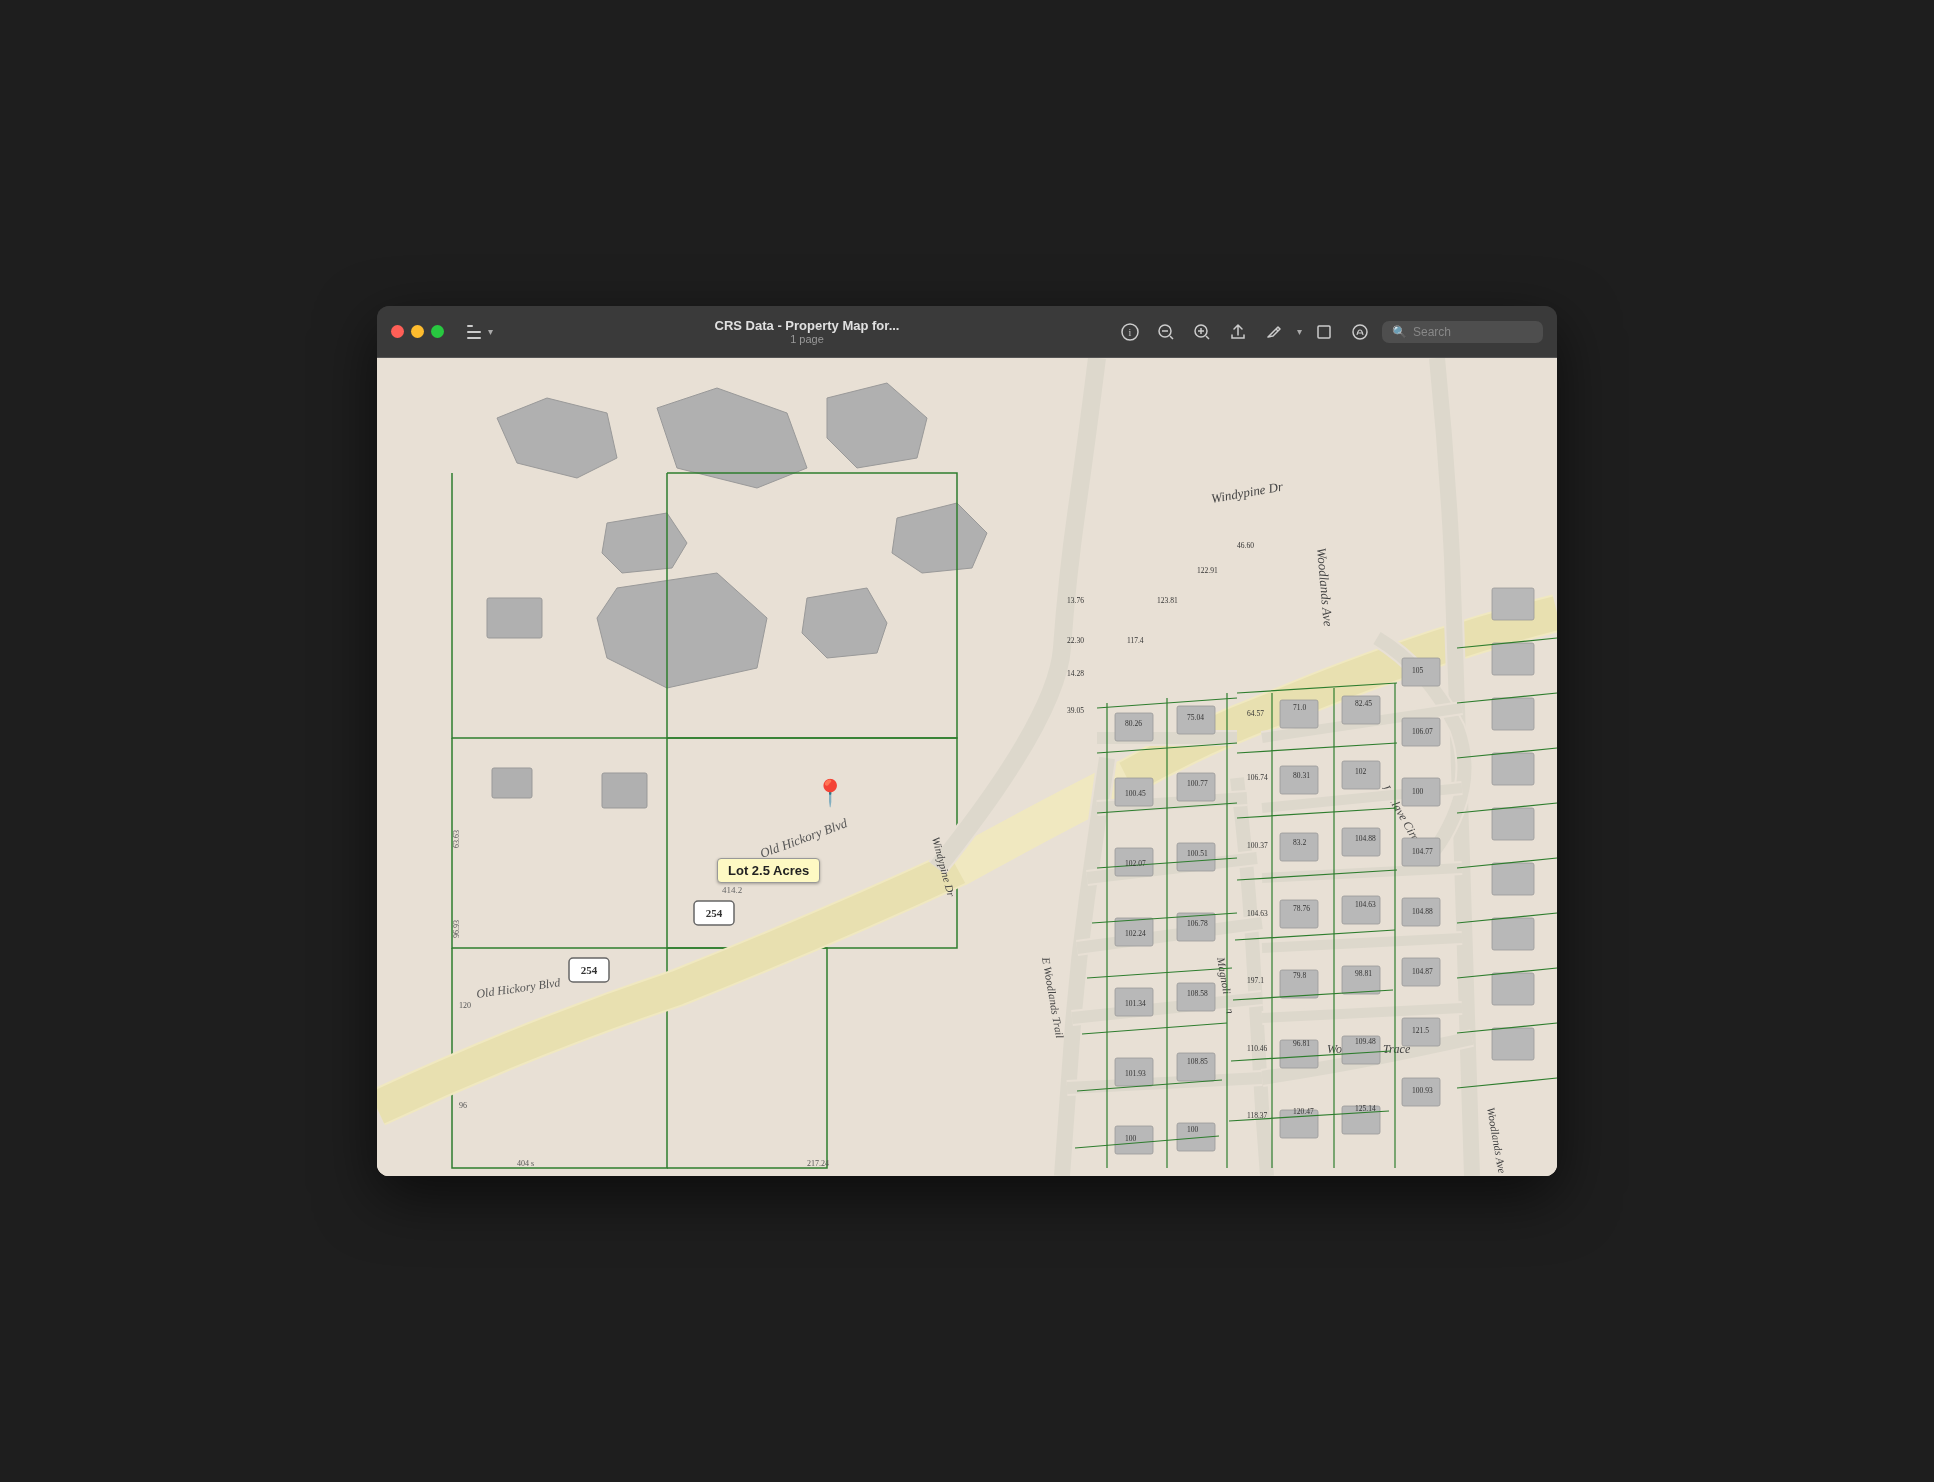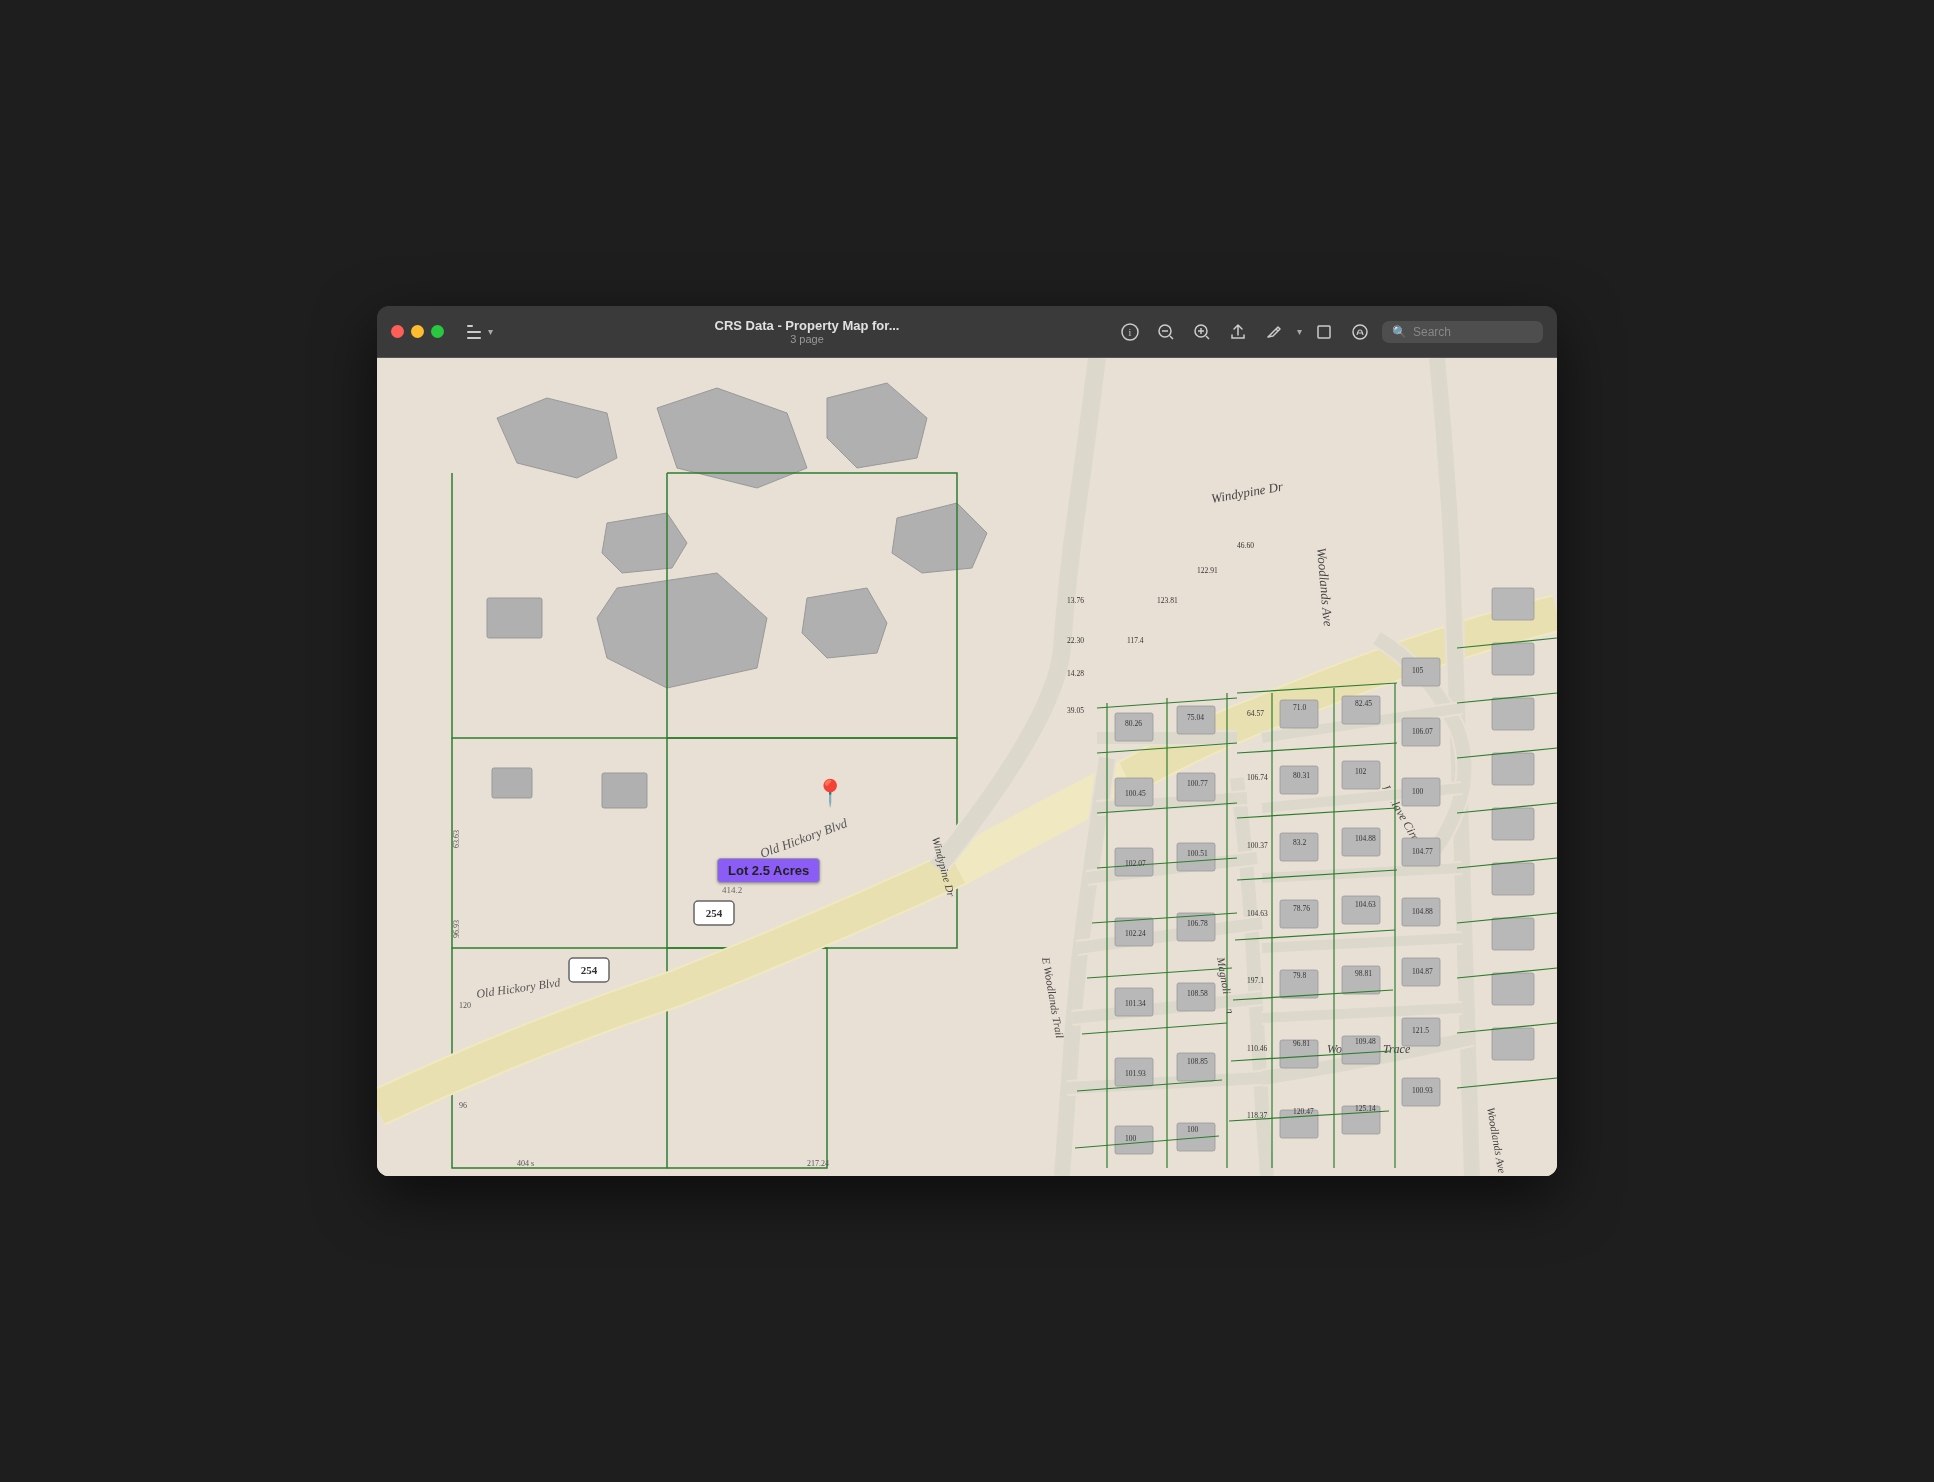--- a/index.html
+++ b/index.html
@@ -164,21 +164,21 @@
       inset: 0;
       width: 100%;
       height: 100%;
     }
 
     
     .lot-label {
       position: absolute;
       left: 340px;
       top: 500px;
-      background: #8b5cf6;
+      background: #fef9c3;
       border: 1.5px solid #999;
       border-radius: 4px;
       padding: 4px 10px;
       font-size: 13px;
       font-weight: 700;
       color: #222;
       white-space: nowrap;
       box-shadow: 0 1px 3px rgba(0,0,0,0.3);
     }
   </style>
@@ -198,21 +198,21 @@
       <div class="sidebar-icon">
         <div class="sidebar-icon-bar"></div>
         <div class="sidebar-icon-bar"></div>
         <div class="sidebar-icon-bar"></div>
       </div>
       <span class="chevron-down">▾</span>
     </div>
 
     <div class="title-area">
       <div class="window-title">CRS Data - Property Map for...</div>
-      <div class="window-subtitle">3 page</div>
+      <div class="window-subtitle">1 page</div>
     </div>
 
     <div class="toolbar-icons">
       <div class="toolbar-btn">
         <svg width="18" height="18" viewBox="0 0 18 18" fill="none">
           <circle cx="9" cy="9" r="8" stroke="#ccc" stroke-width="1.5"></circle>
           <text x="9" y="13" text-anchor="middle" fill="#ccc" font-size="10" font-family="-apple-system">i</text>
         </svg>
       </div>
       <div class="toolbar-btn">

